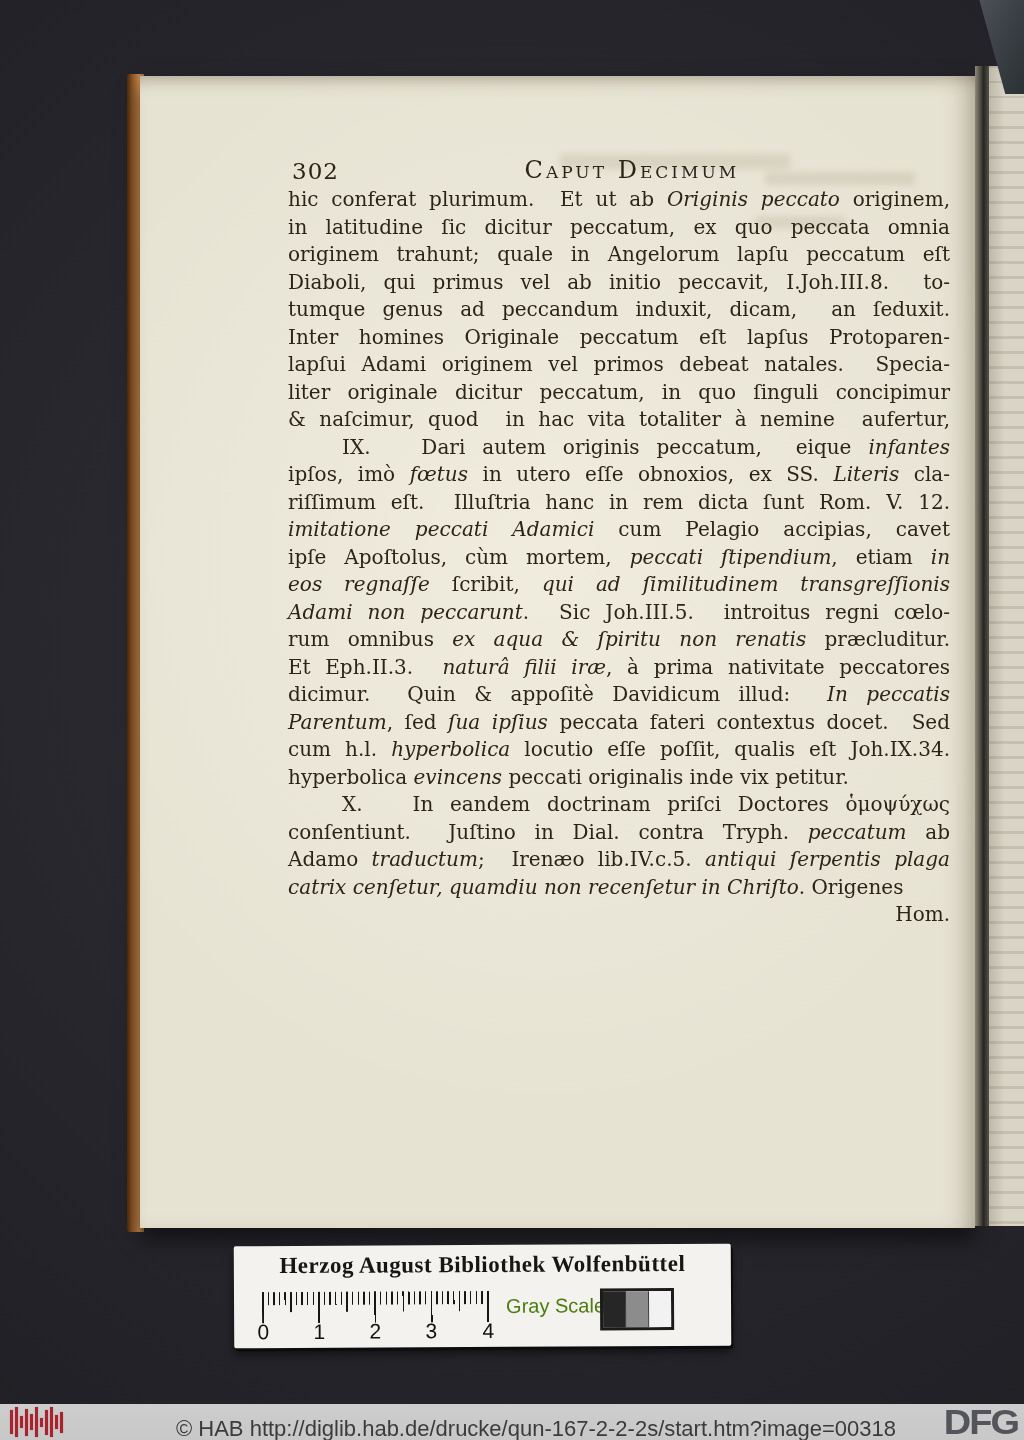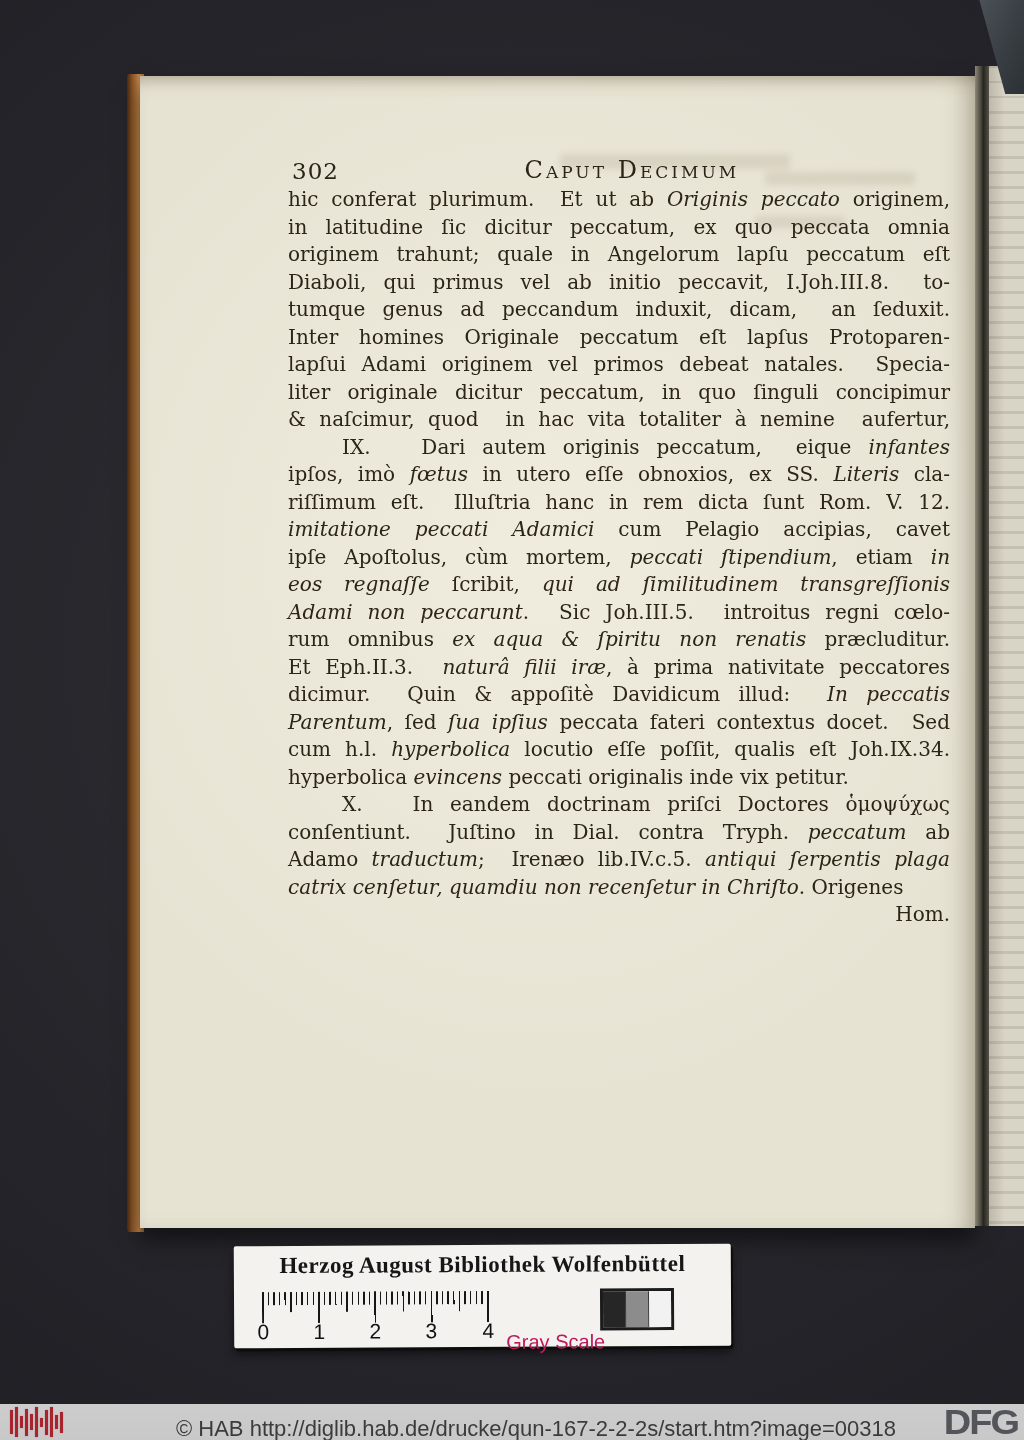--- a/index.html
+++ b/index.html
@@ -73,21 +73,21 @@
   .ticks{position:absolute;left:28px;top:46px;width:232px;height:32px;}
   .ticks div{position:absolute;left:0;top:0;}
   .t-mm{width:230px;height:13px;background:repeating-linear-gradient(90deg,#161616 0 1.4px,transparent 1.4px 5.62px);}
   .t-half{width:230px;height:20px;background:repeating-linear-gradient(90deg,#161616 0 1.6px,transparent 1.6px 28.1px);}
   .t-cm{width:230px;height:31px;background:repeating-linear-gradient(90deg,#161616 0 1.8px,transparent 1.8px 56.2px);}
   .nums{position:absolute;left:28px;top:74px;width:232px;height:24px;
     font-family:"Liberation Sans",sans-serif;font-size:21px;color:#111;}
   .nums span{position:absolute;top:0;transform:translateX(-50%);}
   .gs-label{
     position:absolute;left:272px;top:50px;font-family:"Liberation Sans",sans-serif;
-    font-size:20px;color:#be185d;white-space:nowrap;margin-top:36px;
+    font-size:20px;color:#4d7c0f;white-space:nowrap;
   }
   .patches{position:absolute;left:366px;top:44px;display:flex;border:3px solid #1b1b1b;}
   .patches .patch{width:22px;height:36px;}
   .patches .patch + .patch{border-left:1px solid #3a3a3a;}
   
   .footer{
     position:absolute;left:0;top:1404px;width:1024px;height:36px;
     background:linear-gradient(180deg,#cdcdcd,var(--footer-bar));
   }
   .hab{position:absolute;left:10px;top:3px;height:30px;display:flex;gap:2px;align-items:center;}

